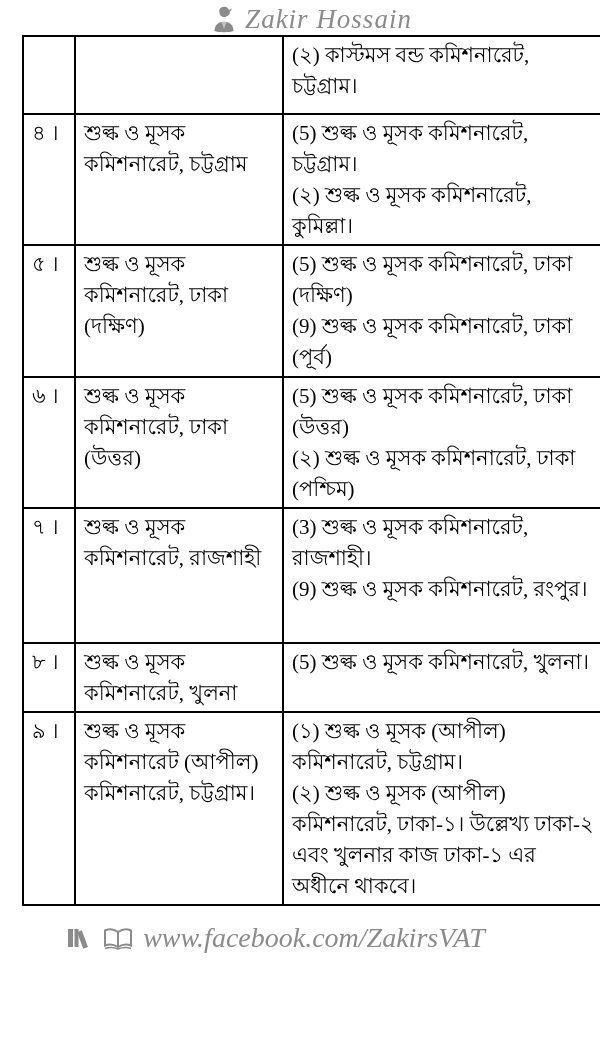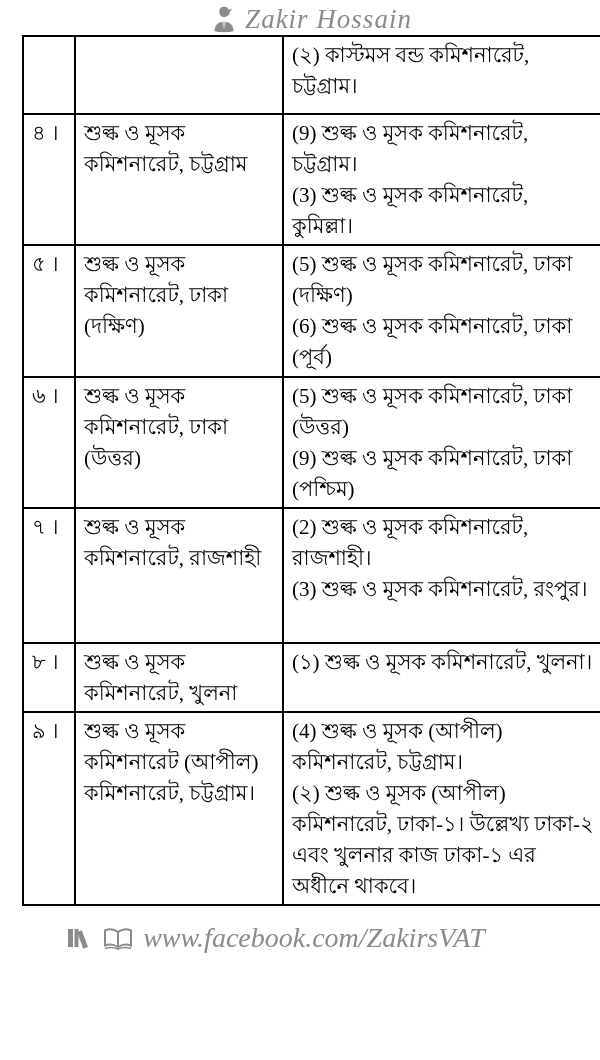--- a/index.html
+++ b/index.html
@@ -104,60 +104,60 @@
         <td class="sl"></td>
         <td class="office"></td>
         <td class="items">
           <p>(২) কাস্টমস বন্ড কমিশনারেট, চট্টগ্রাম।</p>
         </td>
       </tr>
       <tr>
         <td class="sl">৪ ।</td>
         <td class="office">শুল্ক ও মূসক কমিশনারেট, চট্টগ্রাম</td>
         <td class="items">
-          <p>(9) শুল্ক ও মূসক কমিশনারেট, চট্টগ্রাম।</p>
-          <p>(3) শুল্ক ও মূসক কমিশনারেট, কুমিল্লা।</p>
+          <p>(5) শুল্ক ও মূসক কমিশনারেট, চট্টগ্রাম।</p>
+          <p>(২) শুল্ক ও মূসক কমিশনারেট, কুমিল্লা।</p>
         </td>
       </tr>
       <tr>
         <td class="sl">৫ ।</td>
         <td class="office">শুল্ক ও মূসক কমিশনারেট, ঢাকা (দক্ষিণ)</td>
         <td class="items">
           <p>(5) শুল্ক ও মূসক কমিশনারেট, ঢাকা (দক্ষিণ)</p>
-          <p>(6) শুল্ক ও মূসক কমিশনারেট, ঢাকা (পূর্ব)</p>
+          <p>(9) শুল্ক ও মূসক কমিশনারেট, ঢাকা (পূর্ব)</p>
         </td>
       </tr>
       <tr>
         <td class="sl">৬ ।</td>
         <td class="office">শুল্ক ও মূসক কমিশনারেট, ঢাকা (উত্তর)</td>
         <td class="items">
           <p>(5) শুল্ক ও মূসক কমিশনারেট, ঢাকা (উত্তর)</p>
-          <p>(9) শুল্ক ও মূসক কমিশনারেট, ঢাকা (পশ্চিম)</p>
+          <p>(২) শুল্ক ও মূসক কমিশনারেট, ঢাকা (পশ্চিম)</p>
         </td>
       </tr>
       <tr>
         <td class="sl">৭ ।</td>
         <td class="office">শুল্ক ও মূসক কমিশনারেট, রাজশাহী</td>
         <td class="items">
-          <p>(2) শুল্ক ও মূসক কমিশনারেট, রাজশাহী।</p>
-          <p>(3) শুল্ক ও মূসক কমিশনারেট, রংপুর।</p>
+          <p>(3) শুল্ক ও মূসক কমিশনারেট, রাজশাহী।</p>
+          <p>(9) শুল্ক ও মূসক কমিশনারেট, রংপুর।</p>
         </td>
       </tr>
       <tr>
         <td class="sl">৮ ।</td>
         <td class="office">শুল্ক ও মূসক কমিশনারেট, খুলনা</td>
         <td class="items">
-          <p>(১) শুল্ক ও মূসক কমিশনারেট, খুলনা।</p>
+          <p>(5) শুল্ক ও মূসক কমিশনারেট, খুলনা।</p>
         </td>
       </tr>
       <tr>
         <td class="sl">৯ ।</td>
         <td class="office">শুল্ক ও মূসক কমিশনারেট (আপীল) কমিশনারেট, চট্টগ্রাম।</td>
         <td class="items">
-          <p>(4) শুল্ক ও মূসক (আপীল) কমিশনারেট, চট্টগ্রাম।</p>
+          <p>(১) শুল্ক ও মূসক (আপীল) কমিশনারেট, চট্টগ্রাম।</p>
           <p>(২) শুল্ক ও মূসক (আপীল) কমিশনারেট, ঢাকা-১। উল্লেখ্য ঢাকা-২ এবং খুলনার কাজ ঢাকা-১ এর অধীনে থাকবে।</p>
         </td>
       </tr>
     </tbody>
   </table>
 
   <div class="footer">
     <span class="icon">
       <svg width="26" height="24" viewBox="0 0 26 24">
         <g fill="#8b8b8b">

